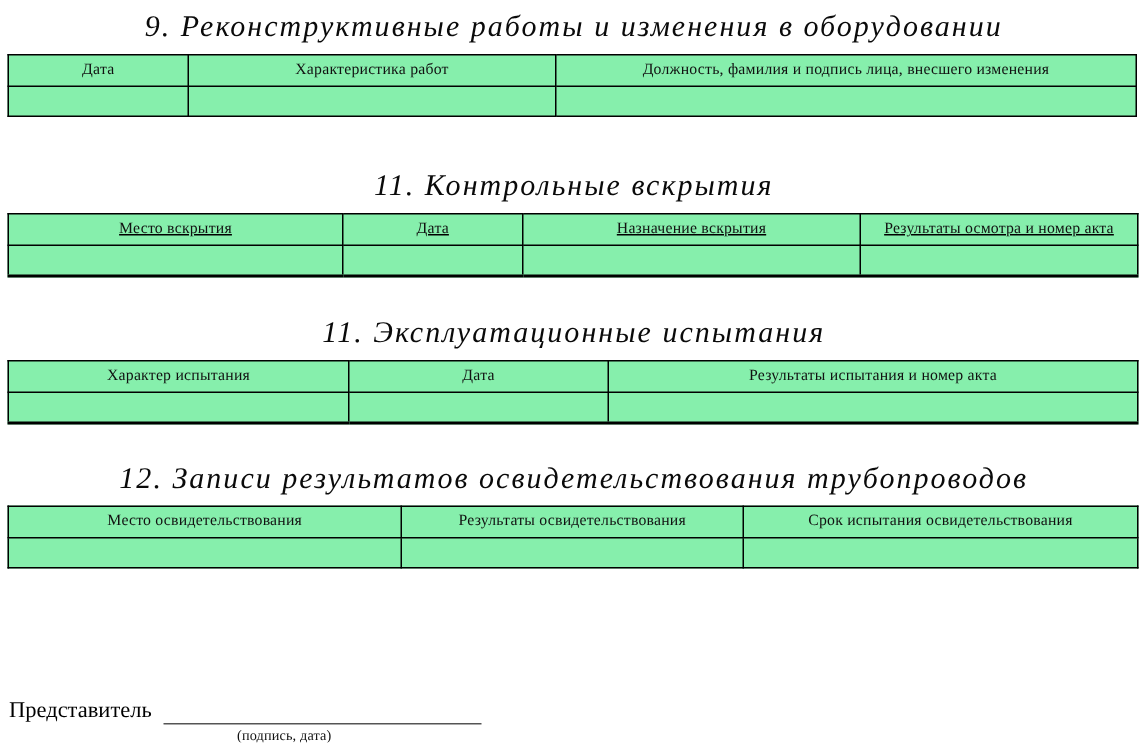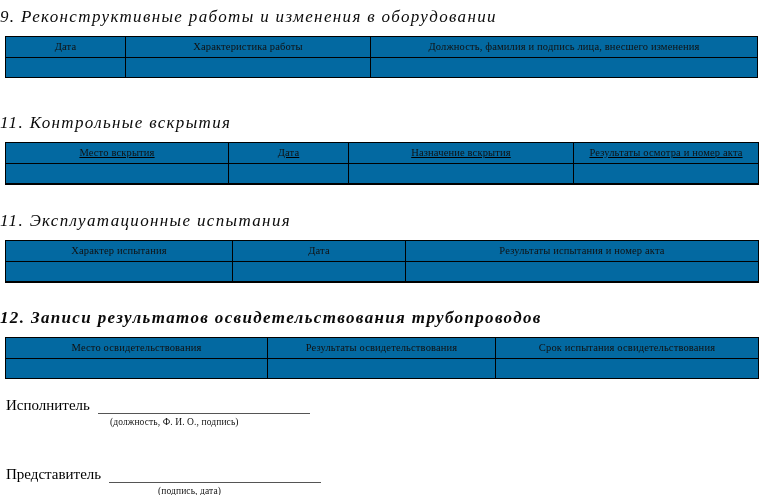--- a/index.html
+++ b/index.html
@@ -21,34 +21,34 @@
     position: relative;
     width: 765px;
     height: 495px;
   }
 
   
   .section-heading {
     position: absolute;
     left: 0;
     width: 765px;
-    text-align: left;
+    text-align: center;
     font-style: italic;
-    font-size: 17px;
+    font-size: 20px;
     letter-spacing: 1.35px;
     white-space: nowrap;
     color: #0a0a0a;
   }
 
   
   .form-table {
     position: absolute;
     border-collapse: collapse;
     table-layout: fixed;
-    background: #0369a1;
+    background: #86efac;
     padding-left: 22px;
   }
   .form-table td {
     border: 1px solid #000000;
     padding: 0;
     vertical-align: middle;
     text-align: center;
   }
   .form-table .hdr {
     font-size: 10.5px;
@@ -110,21 +110,21 @@
 
   <table class="form-table" style="left:5px; top:36px; width:752px;">
     <colgroup>
       <col style="width:120px;">
       <col style="width:245px;">
       <col style="width:387px;">
     </colgroup>
     <tbody>
       <tr>
         <td class="hdr">Дата</td>
-        <td class="hdr">Характеристика работы</td>
+        <td class="hdr">Характеристика работ</td>
         <td class="hdr">Должность, фамилия и подпись лица, внесшего изменения</td>
       </tr>
       <tr>
         <td class="blank"></td>
         <td class="blank"></td>
         <td class="blank"></td>
       </tr>
     </tbody>
   </table>
 
@@ -168,21 +168,21 @@
         <td class="hdr">Результаты испытания и номер акта</td>
       </tr>
       <tr>
         <td class="blank"></td>
         <td class="blank"></td>
         <td class="blank"></td>
       </tr>
     </tbody>
   </table>
 
-  <div class="section-heading" style="top:308px;font-weight:bold;">12. Записи результатов освидетельствования трубопроводов</div>
+  <div class="section-heading" style="top:308px;">12. Записи результатов освидетельствования трубопроводов</div>
 
   <table class="form-table" style="left:5px; top:337px; width:753px;">
     <colgroup>
       <col style="width:262px;">
       <col style="width:228px;">
       <col style="width:263px;">
     </colgroup>
     <tbody>
       <tr>
         <td class="hdr">Место освидетельствования</td>
@@ -190,27 +190,20 @@
         <td class="hdr">Срок испытания освидетельствования</td>
       </tr>
       <tr>
         <td class="blank"></td>
         <td class="blank"></td>
         <td class="blank"></td>
       </tr>
     </tbody>
   </table>
 
-  <div class="sig-block" style="top:398px;">
-    <div class="sig-row">
-      <span class="sig-label">Исполнитель</span>
-      <span class="sig-line"></span>
-    </div>
-    <div class="sig-caption pos-1">(должность, Ф. И. О., подпись)</div>
-  </div>
 
   <div class="sig-block" style="top:467px;">
     <div class="sig-row">
       <span class="sig-label">Представитель</span>
       <span class="sig-line"></span>
     </div>
     <div class="sig-caption pos-2">(подпись, дата)</div>
   </div>
 
 </div>

